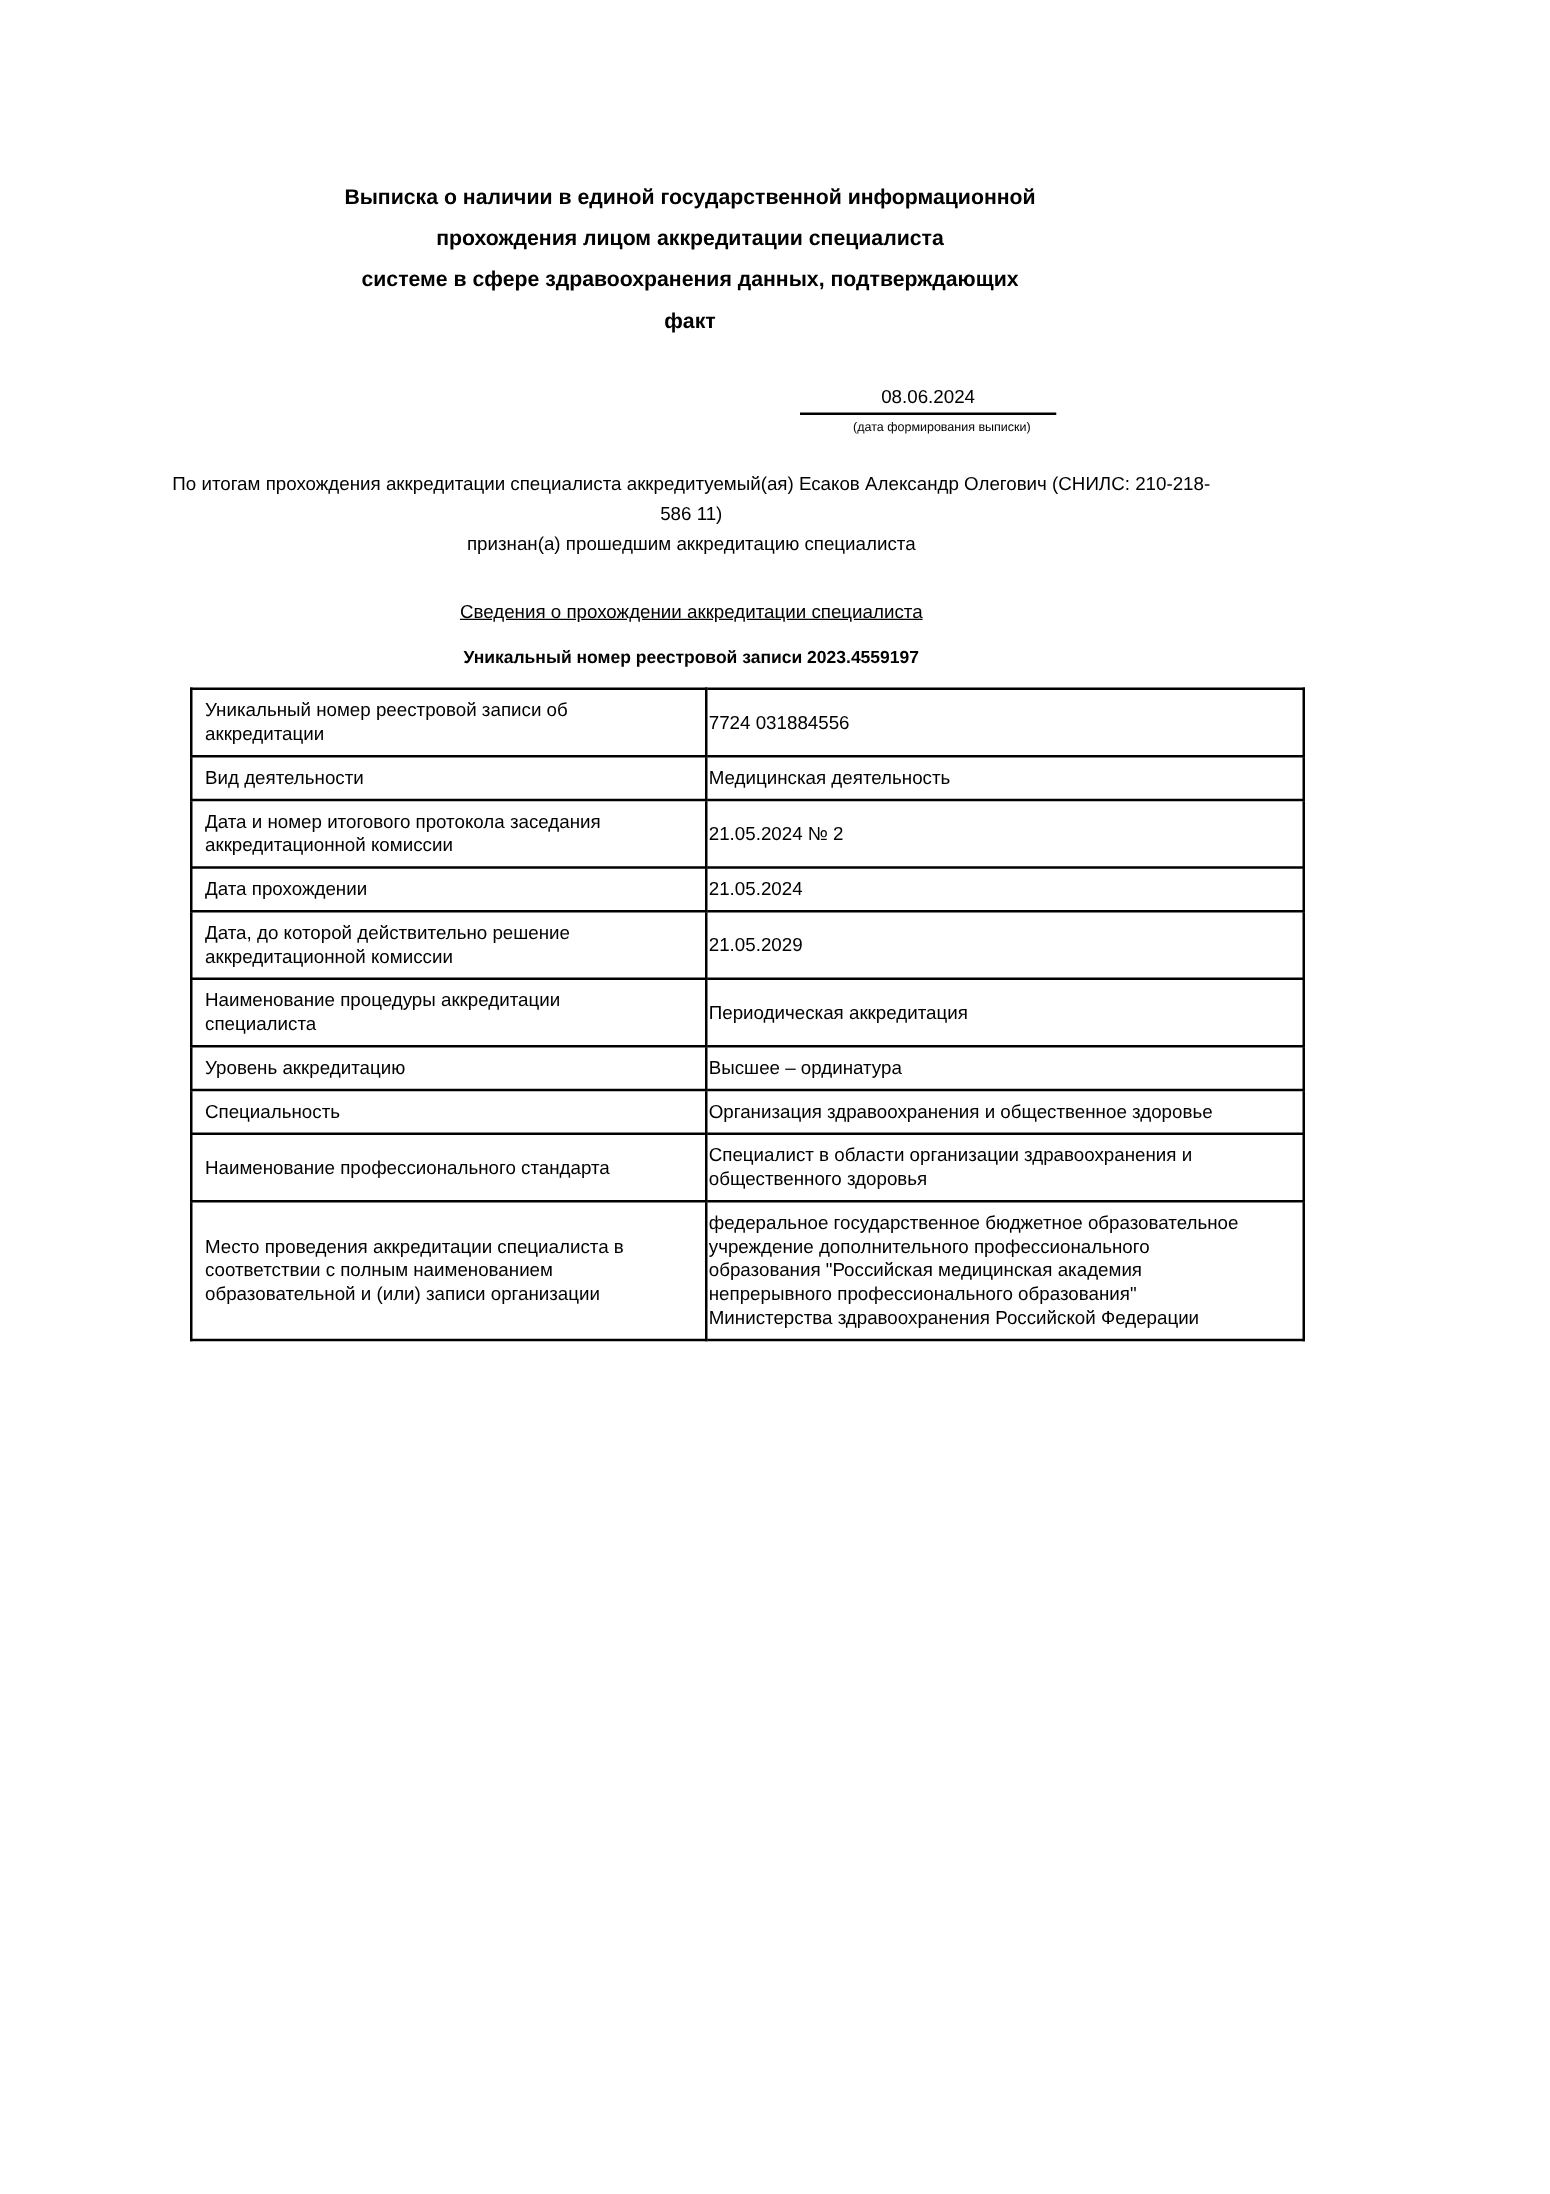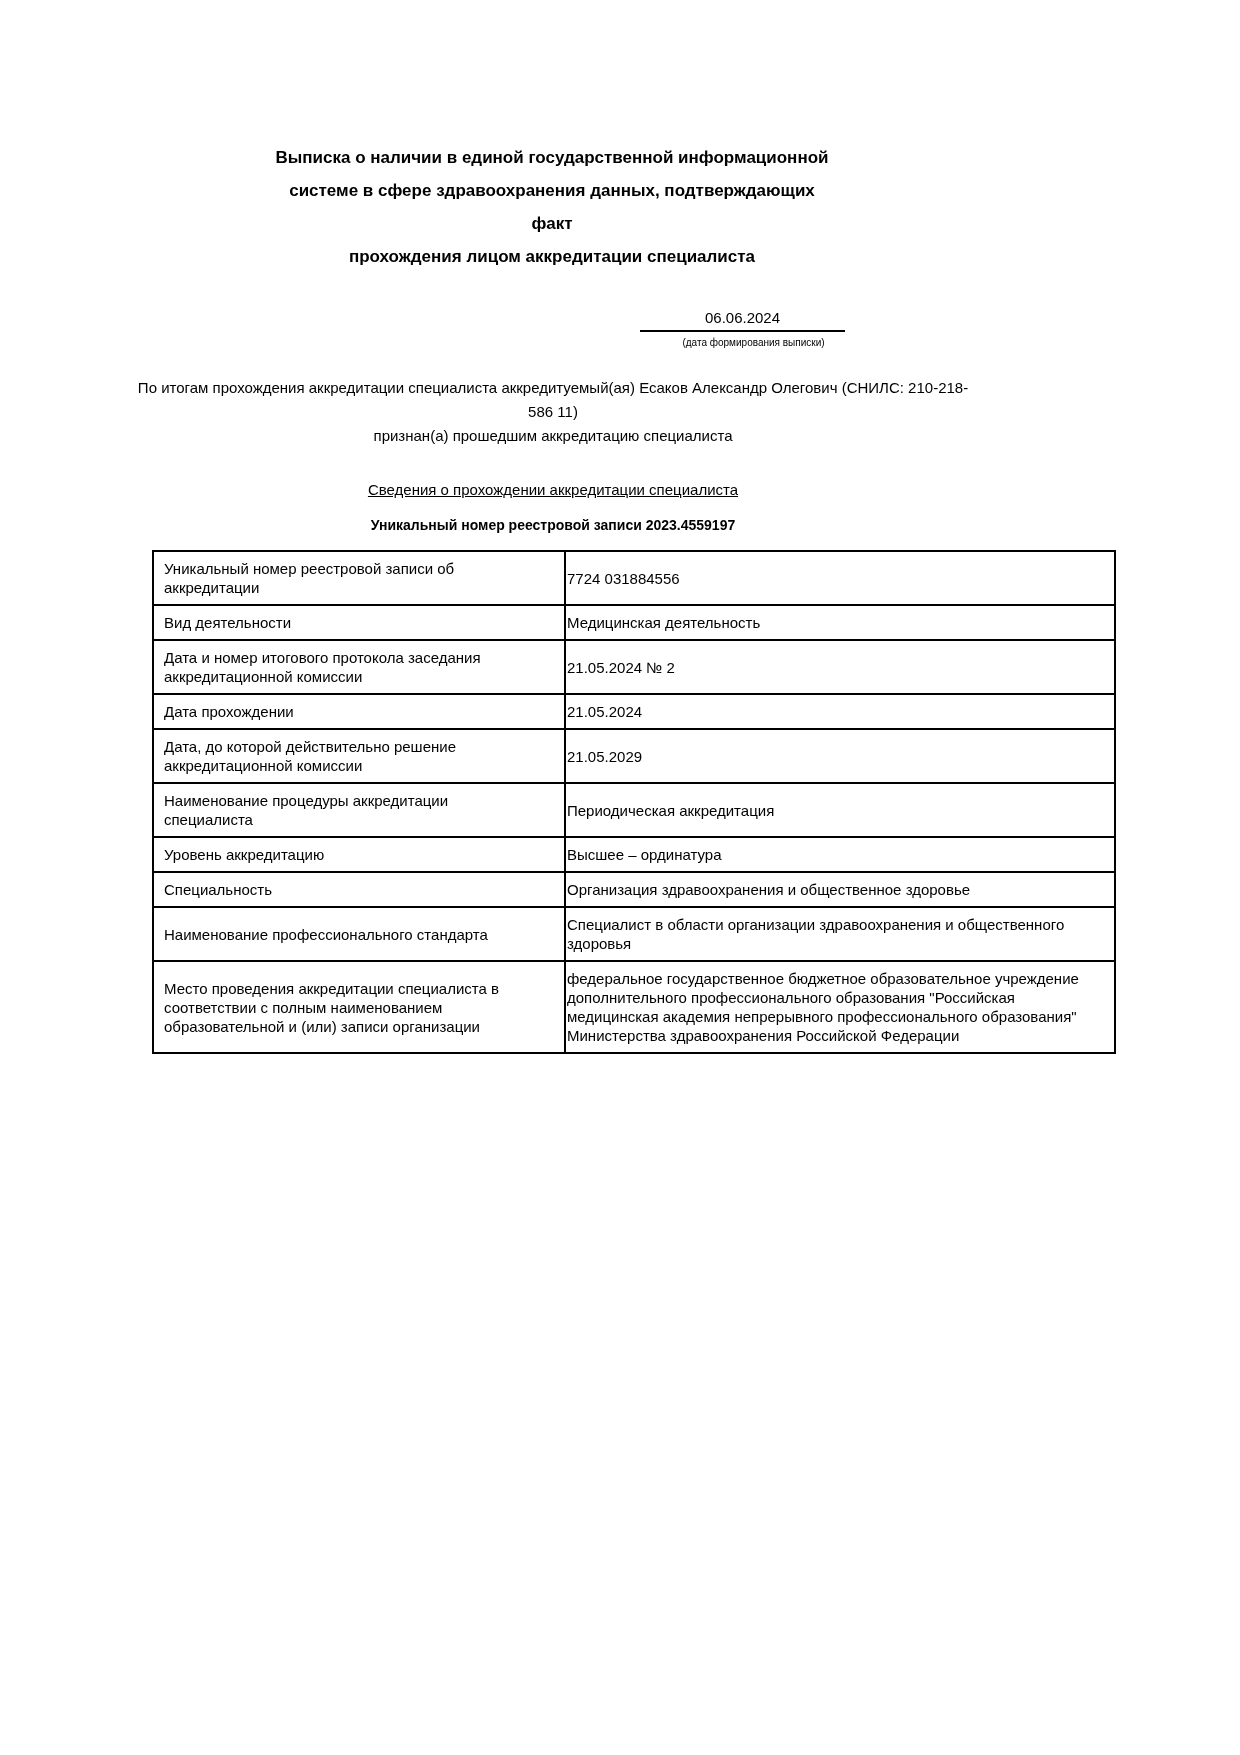--- a/index.html
+++ b/index.html
@@ -61,21 +61,21 @@
     width: 840px;
     text-align: center;
     font-size: 14px;
     font-weight: bold;
     line-height: 21px;
   }
   table.info-table {
     border-collapse: collapse;
     table-layout: fixed;
     margin: 14px 1px 0 152px;
-    width: 964px;
+    width: 892px;
   }
   table.info-table td {
     border: 2px solid #000000;
     font-size: 15px;
     line-height: 19px;
     vertical-align: middle;
     word-wrap: break-word;
   }
   td.label-cell {
     width: 375px;
@@ -85,26 +85,26 @@
     padding: 7px 30px 7px 1px;
   }
 </style>
 </head>
 <body>
 
 <div class="page">
 
   <div class="title-block">
     <div>Выписка о наличии в единой государственной информационной</div>
+    <div>прохождения лицом аккредитации специалиста</div>
     <div>системе в сфере здравоохранения данных, подтверждающих факт</div>
-    <div>прохождения лицом аккредитации специалиста</div>
   </div>
 
   <div class="date-block">
-    <div class="date-value">06.06.2024</div>
+    <div class="date-value">08.06.2024</div>
     <div class="date-caption">(дата формирования выписки)</div>
   </div>
 
   <div class="intro-block">
     <div>По итогам прохождения аккредитации специалиста аккредитуемый(ая) Есаков Александр Олегович (СНИЛС: 210-218-586 11)</div>
     <div>признан(а) прошедшим аккредитацию специалиста</div>
   </div>
 
   <div class="section-heading">Сведения о прохождении аккредитации специалиста</div>
 

